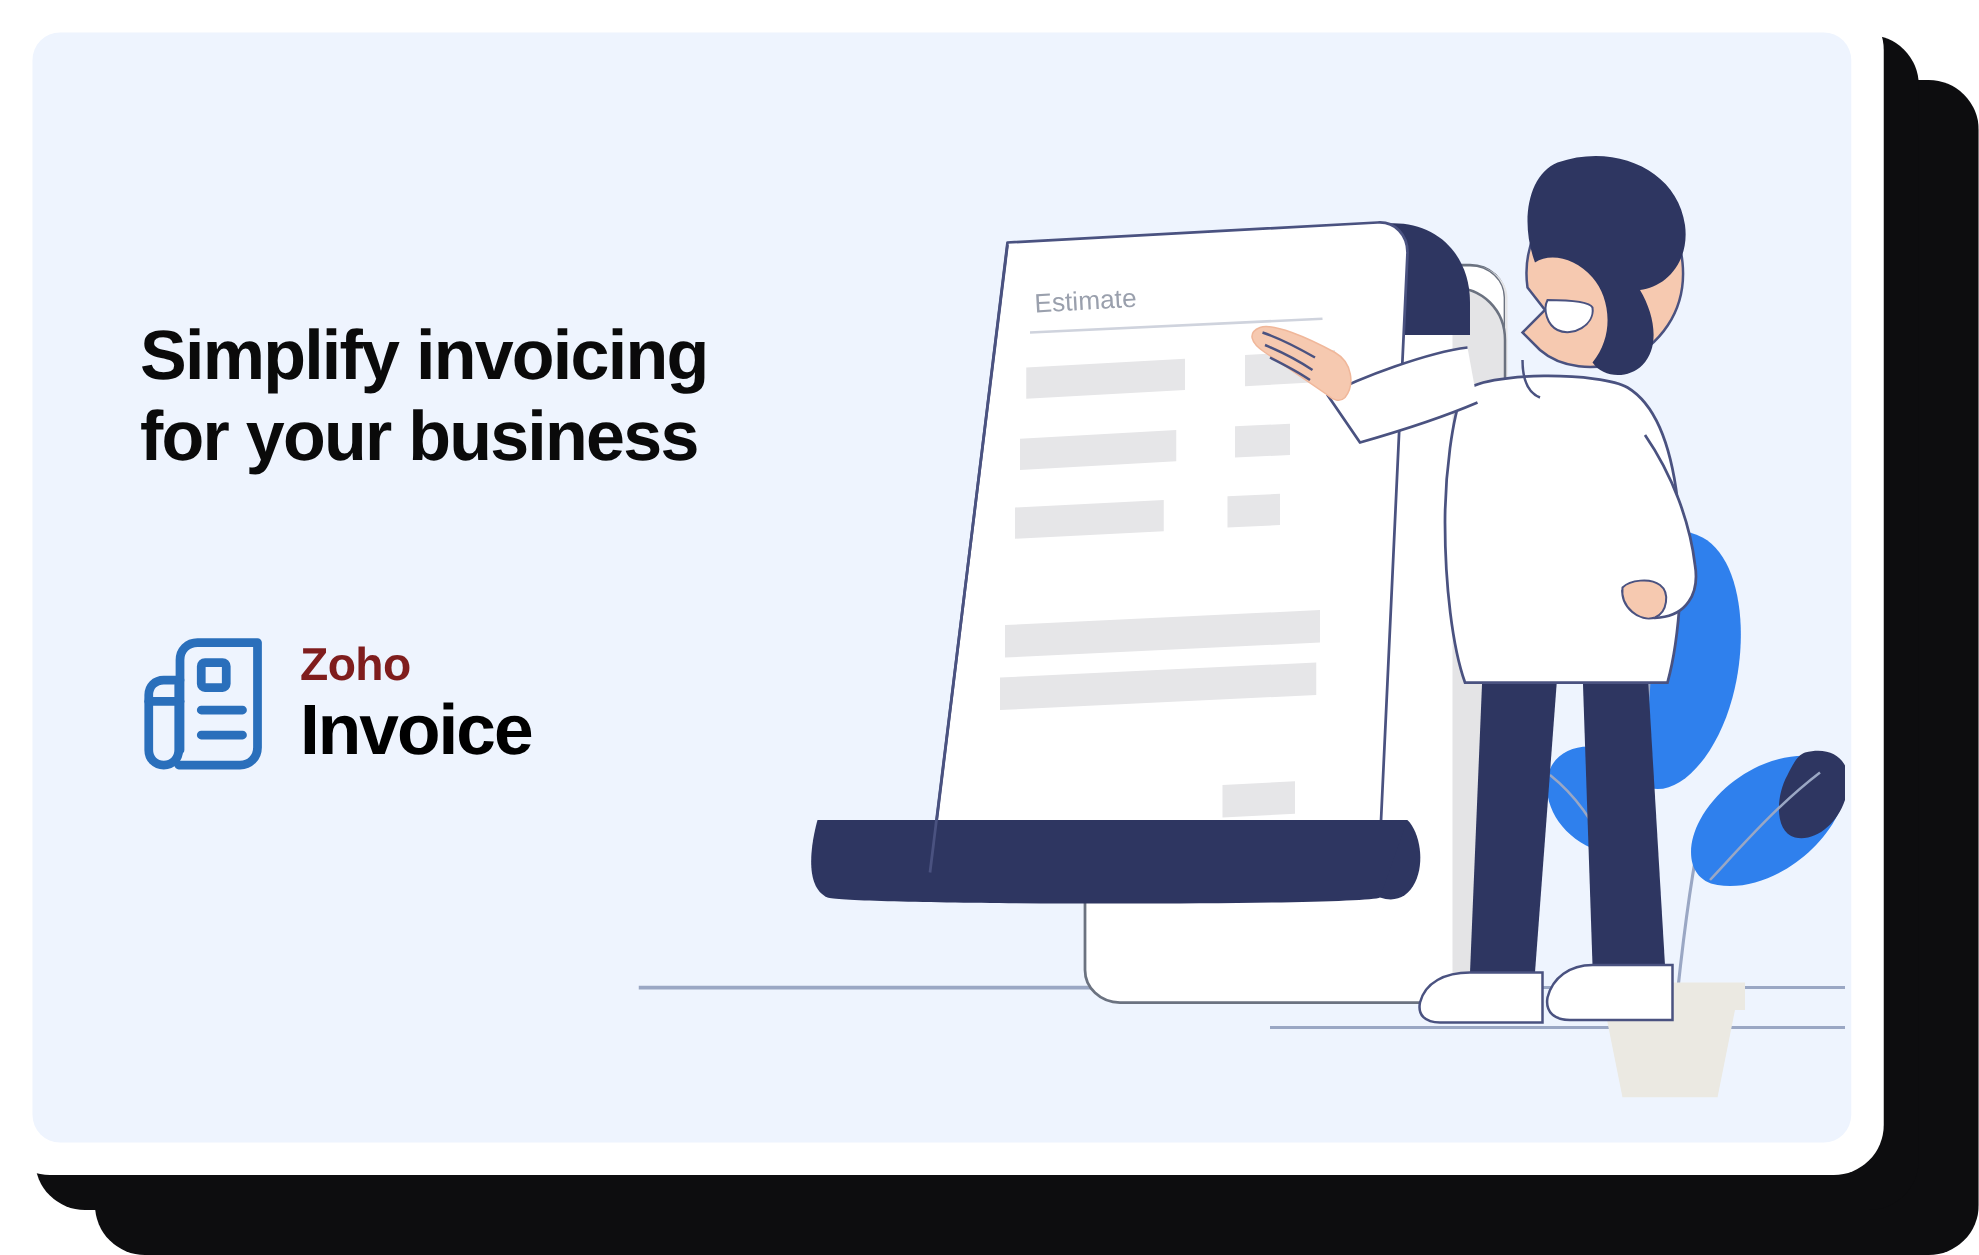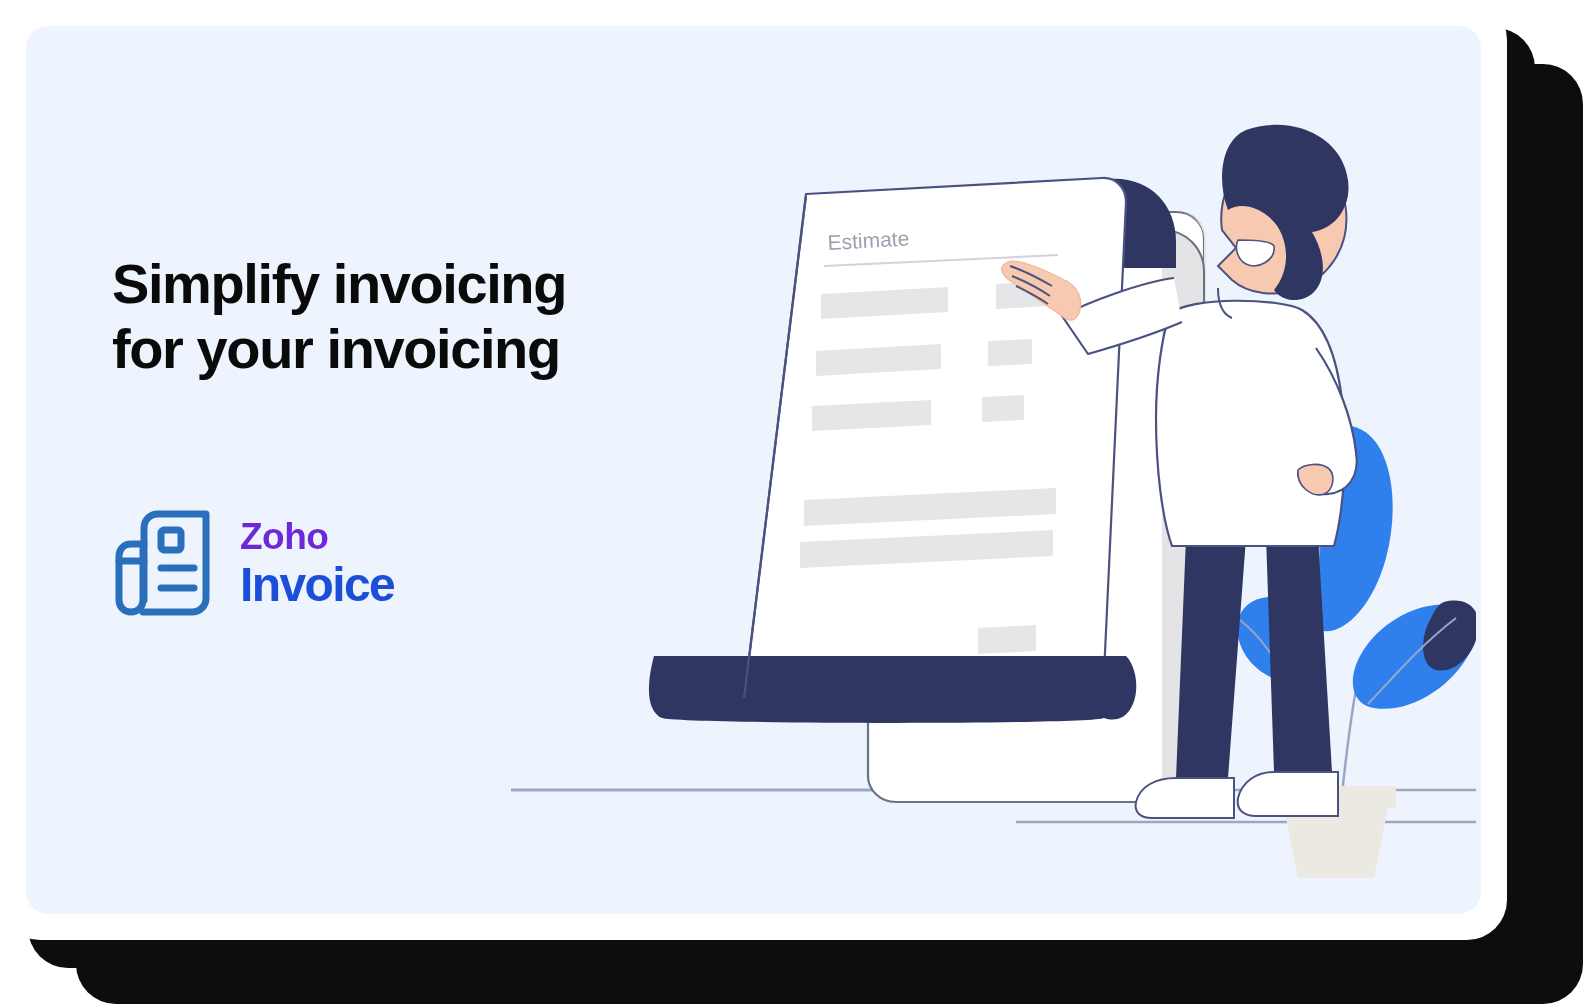--- a/index.html
+++ b/index.html
@@ -37,25 +37,25 @@
   .headline .l2{ display:block; }
 
   
   .logo-block{
     position:absolute; left:88px; top:482px;
     display:flex; align-items:center; gap:26px;
   }
   .logo-mark{ width:100px; height:110px; flex:none; }
   .logo-words{ display:flex; flex-direction:column; line-height:1; }
   .logo-zoho{
-    font-size:37px; font-weight:600; color:#6d28d9;
+    font-size:37px; font-weight:600; color:#7f1d1d;
     letter-spacing:-0.5px; margin-bottom:6px;
   }
   .logo-invoice{
-    font-size:48px; font-weight:bold; color:#1d4ed8;
+    font-size:57px; font-weight:bold; color:#000000;
     letter-spacing:-1.6px;
   }
 
   
   .illus{ position:absolute; left:450px; top:92px; width:1000px; height:760px; }
   .illus svg{ width:100%; height:100%; display:block; }
 
   .est-label{
     font-family:"Liberation Sans", sans-serif;
     font-size:21px; fill:#9aa0ad;
@@ -67,21 +67,21 @@
 <div id="stage">
 
   <div class="shadow-frame"></div>
   <div class="shadow-frame2"></div>
 
   <div class="bezel">
     <div class="screen">
 
       <div class="headline">
         <span>Simplify invoicing</span>
-        <span class="l2">for your invoicing</span>
+        <span class="l2">for your business</span>
       </div>
 
       <div class="logo-block">
         <span class="logo-mark">
           <svg viewBox="0 0 100 110" fill="none" xmlns="http://www.w3.org/2000/svg">
 
             <path d="M30 36 H17 C10 36 5 41 5 48 V92 C5 99 10 104 17 104 C24 104 29 99 29 92 V40" stroke="#2a6fbb" stroke-width="7" stroke-linecap="round" stroke-linejoin="round"></path>
             <path d="M5 53 H30" stroke="#2a6fbb" stroke-width="7" stroke-linecap="round"></path>
 
             <path d="M29 104 H78 C86 104 92 98 92 90 V6 H44 C36 6 30 12 30 20 V92" stroke="#2a6fbb" stroke-width="7" stroke-linecap="round" stroke-linejoin="round"></path>

